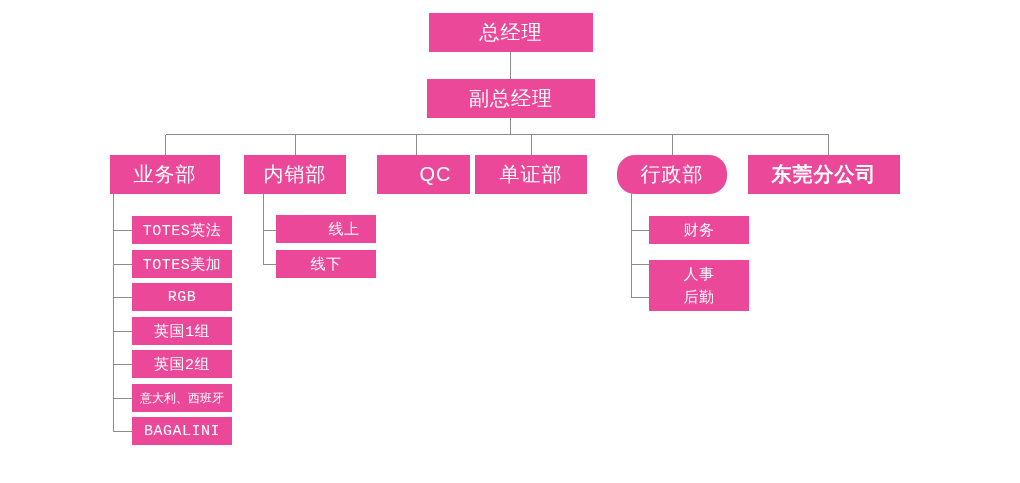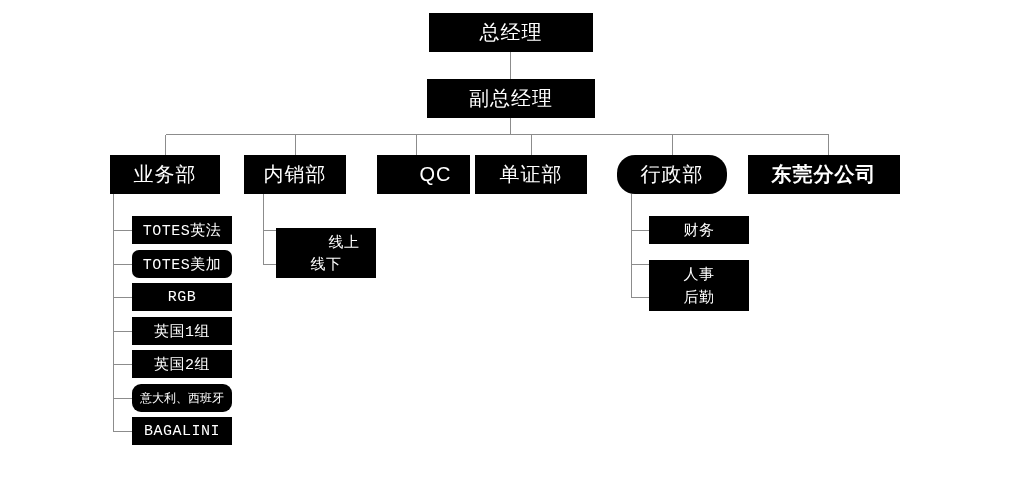--- a/index.html
+++ b/index.html
@@ -16,21 +16,21 @@
     overflow: hidden;
   }
   .connectors {
     position: absolute;
     left: 0;
     top: 0;
     pointer-events: none;
   }
   .node {
     position: absolute;
-    background: #000000;
+    background: #ec4899;
     color: #FFFFFF;
     display: flex;
     align-items: center;
     justify-content: center;
     text-align: left;
     white-space: nowrap;
     box-sizing: border-box;
   }
   .lvl-main {
     height: 39px;
@@ -93,33 +93,33 @@
   <div class="node lvl-main" style="left:377px; top:155px; width:93px;padding-left:24px;">QC</div>
 
   <div class="node lvl-main" style="left:475px; top:155px; width:112px;">单证部</div>
 
   <div class="node lvl-main" style="left:617px; top:155px; width:110px;border-radius:18px;">行政部</div>
 
   <div class="node lvl-main" style="left:748px; top:155px; width:152px;font-weight:bold;">东莞分公司</div>
 
   <div class="node child" style="left:132px; top:216px;">TOTES英法</div>
 
-  <div class="node child" style="left:132px; top:250px;border-radius:7px;">TOTES美加</div>
+  <div class="node child" style="left:132px; top:250px;">TOTES美加</div>
 
   <div class="node child" style="left:132px; top:283px;">RGB</div>
 
   <div class="node child" style="left:132px; top:317px;">英国1组</div>
 
   <div class="node child" style="left:132px; top:350px;">英国2组</div>
 
-  <div class="node child small" style="left:132px; top:384px;border-radius:9px;">意大利、西班牙</div>
+  <div class="node child small" style="left:132px; top:384px;">意大利、西班牙</div>
 
   <div class="node child" style="left:132px; top:417px;">BAGALINI</div>
 
-  <div class="node child" style="left:276px; top:228px;padding-left:36px;">线上</div>
+  <div class="node child" style="left:276px; top:215px;padding-left:36px;">线上</div>
 
   <div class="node child" style="left:276px; top:250px;">线下</div>
 
   <div class="node child" style="left:649px; top:216px;">财务</div>
 
   <div class="node child" style="left:649px; top:260px;">人事</div>
 
   <div class="node child" style="left:649px; top:283px;">后勤</div>
 
 </div>

